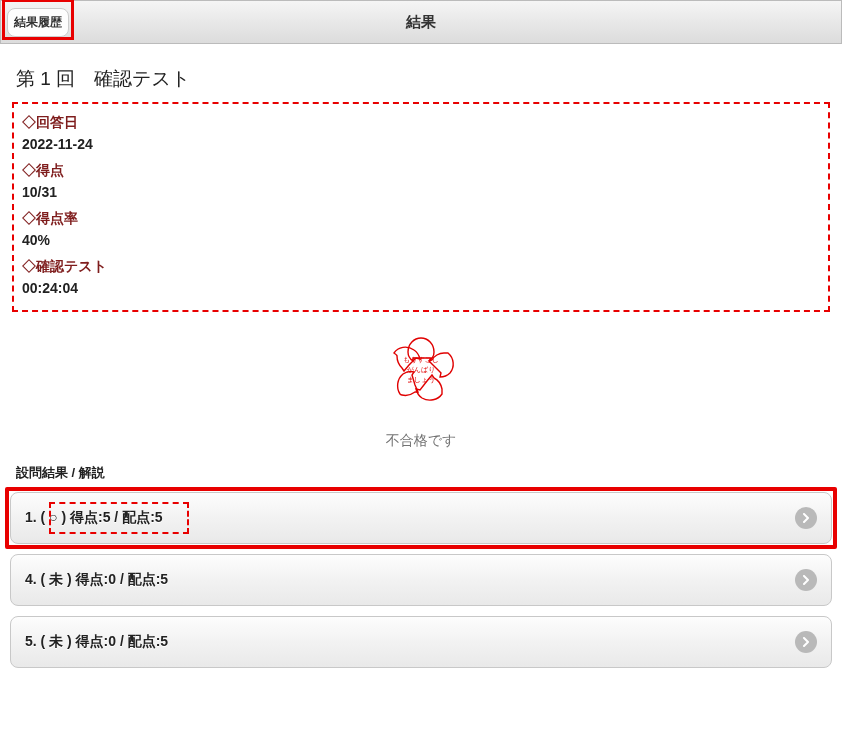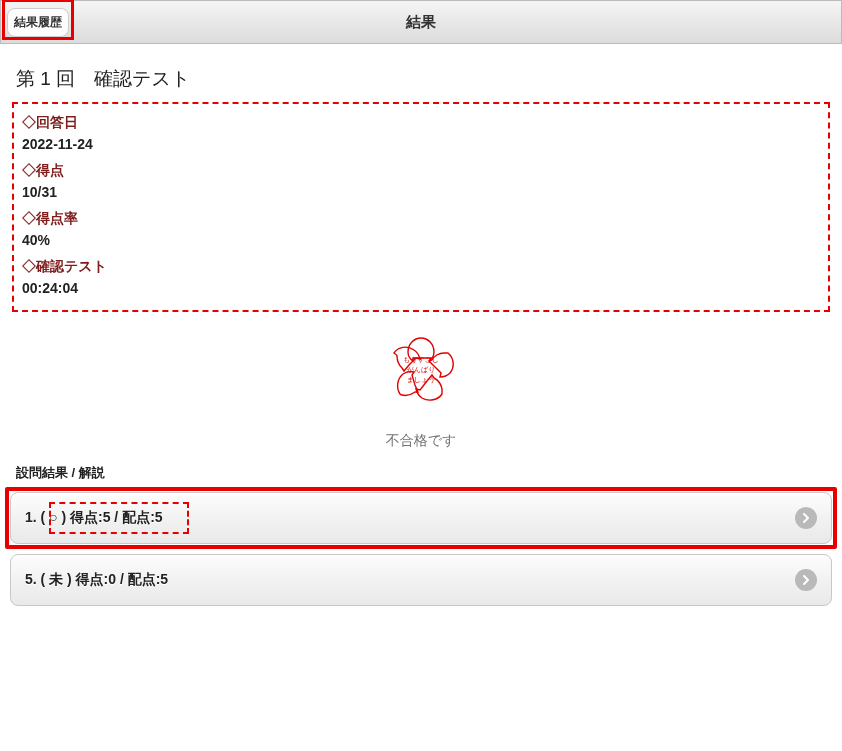--- a/index.html
+++ b/index.html
@@ -220,20 +220,28 @@
           <svg width="10" height="10" viewBox="0 0 10 10">
               <path d="M3 1 L7 5 L3 9" stroke="#fff" stroke-width="2" fill="none" stroke-linecap="round" stroke-linejoin="round"></path>
             </svg>
         </span>
         <div class="red-box-solid-wide"></div>
         <div class="red-box-dashed-inner"></div>
       </div>
 
 
 
+      <div class="question-row">
+        <span class="question-text">4. ( 未 ) 得点:0 / 配点:5</span>
+        <span class="chevron">
+          <svg width="10" height="10" viewBox="0 0 10 10">
+              <path d="M3 1 L7 5 L3 9" stroke="#fff" stroke-width="2" fill="none" stroke-linecap="round" stroke-linejoin="round"></path>
+            </svg>
+        </span>
+      </div>
 
       <div class="question-row">
         <span class="question-text">5. ( 未 ) 得点:0 / 配点:5</span>
         <span class="chevron">
           <svg width="10" height="10" viewBox="0 0 10 10">
               <path d="M3 1 L7 5 L3 9" stroke="#fff" stroke-width="2" fill="none" stroke-linecap="round" stroke-linejoin="round"></path>
             </svg>
         </span>
       </div>
 

